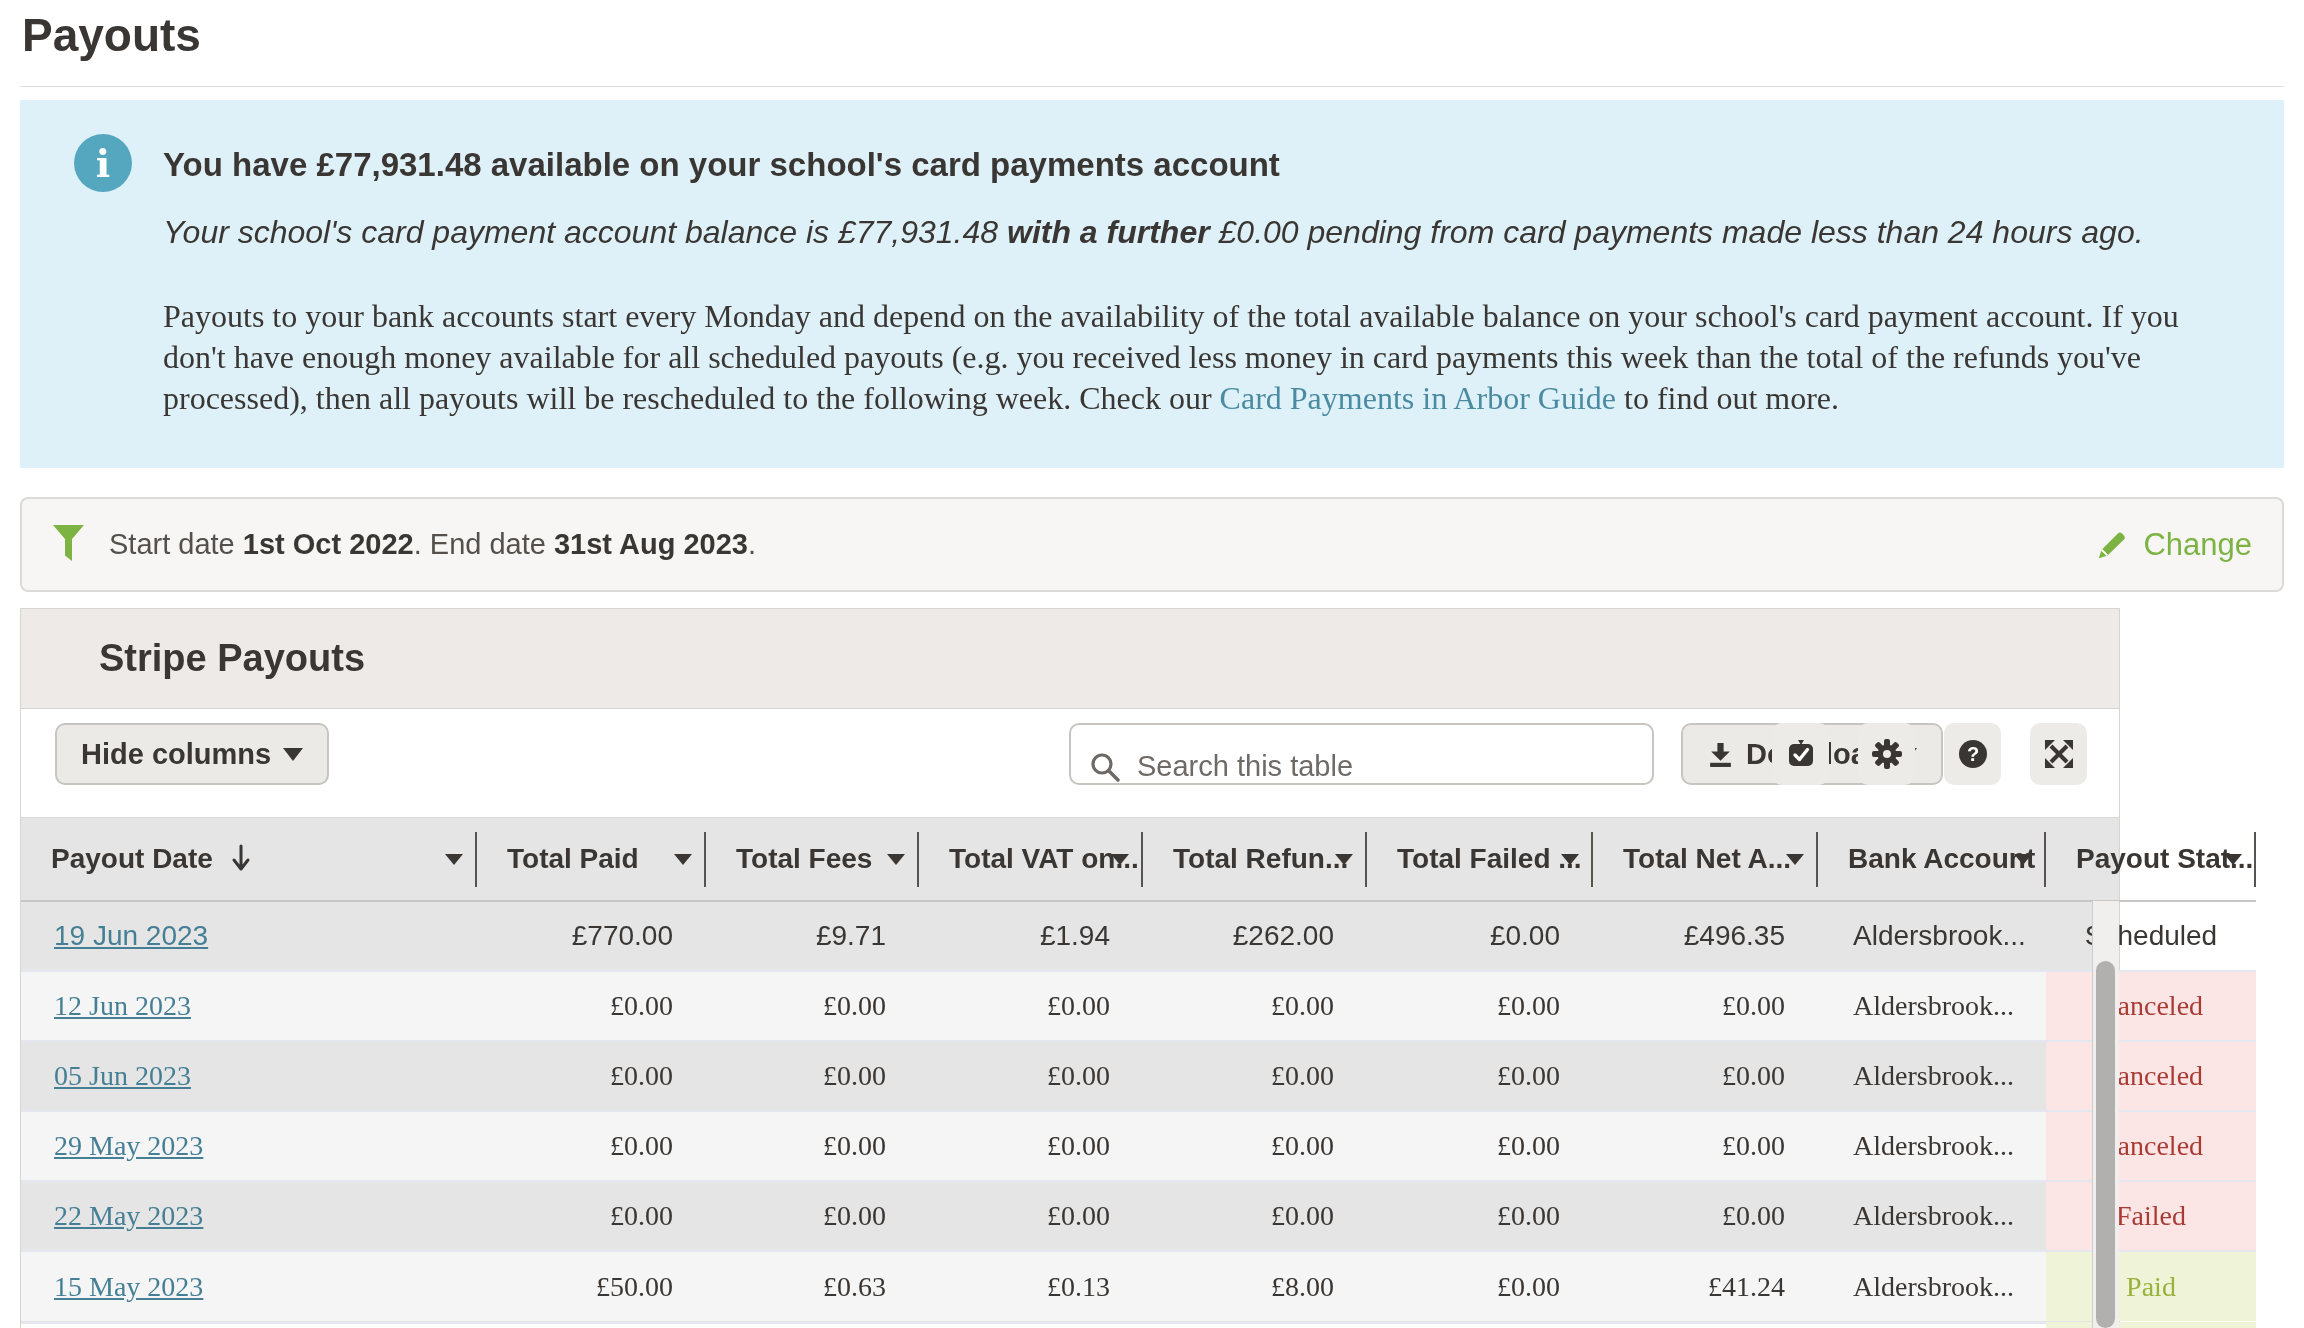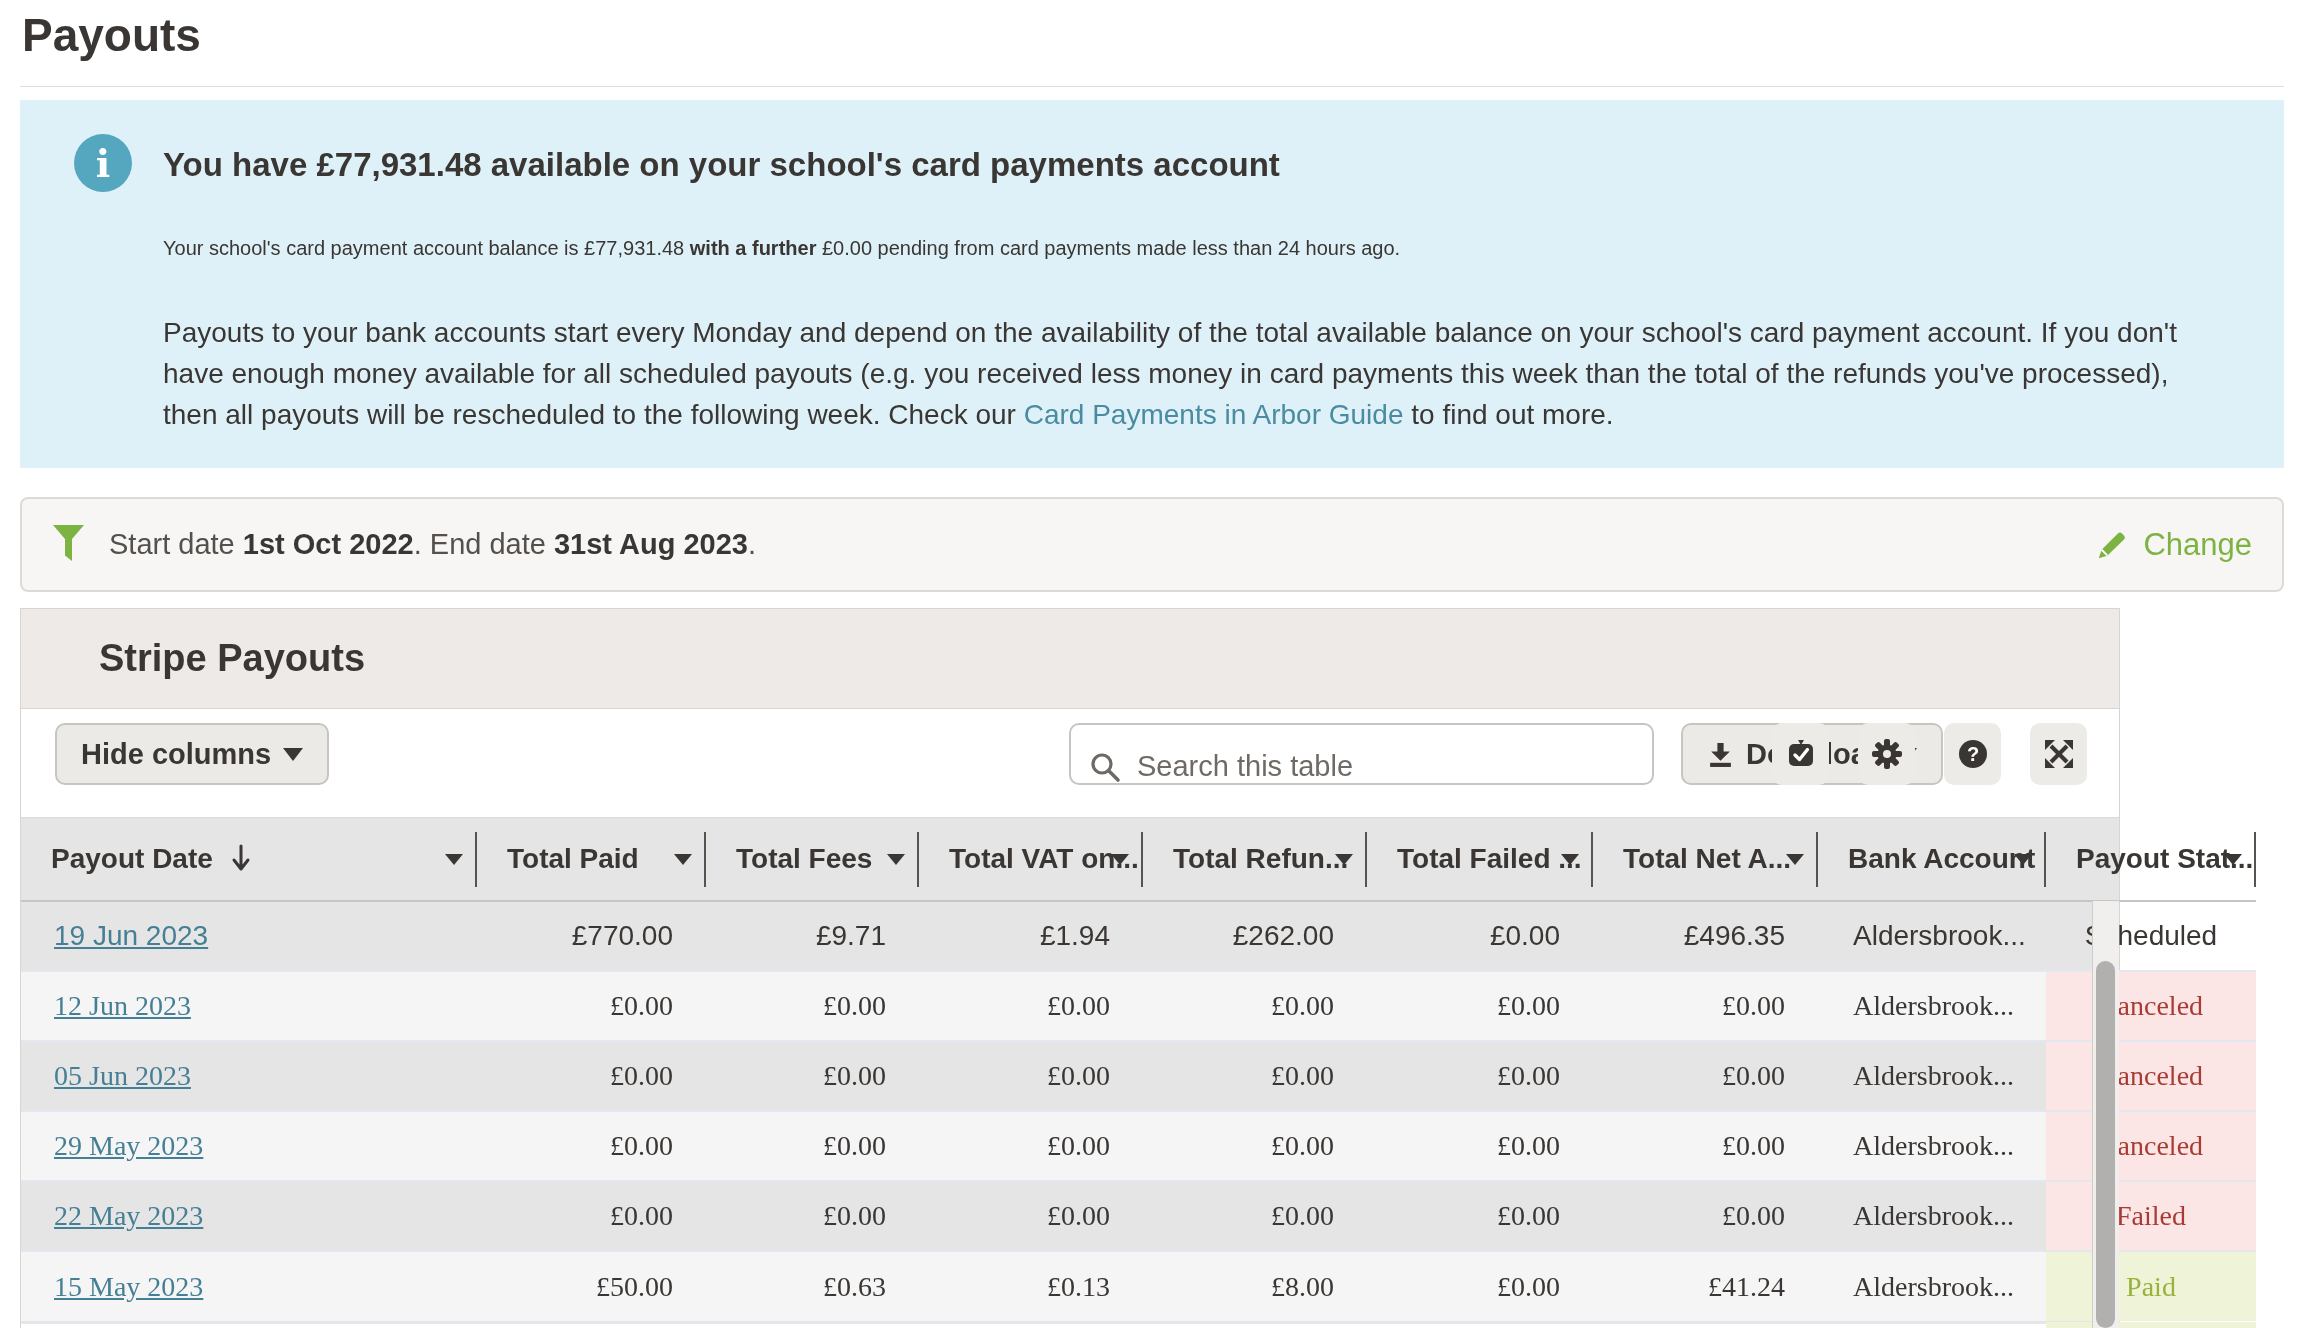--- a/index.html
+++ b/index.html
@@ -16,22 +16,22 @@
 
   
   .info-box { position:absolute; left:20px; top:100px; width:2264px; height:368px; background:#def1f8; }
   .info-icon {
     position:absolute; left:54px; top:34px; width:58px; height:58px; border-radius:50%;
     background:#55a7bf; color:#ffffff; display:flex; align-items:center; justify-content:center;
     font-family:"DejaVu Serif",serif; font-weight:700; font-size:38px;
   }
   .info-content { position:absolute; left:143px; top:46px; right:90px; }
   .info-heading { font-size:33px; font-weight:700; color:#3a3633; }
-  .info-para1 { margin-top:44px; font-size:20px; line-height:40px; }
-  .info-para2 { margin-top:44px; font-size:28px; line-height:41px; max-width:2060px; }
+  .info-para1 { margin-top:28px; font-size:32px; line-height:40px;font-style:italic; }
+  .info-para2 { margin-top:44px; font-size:32px; line-height:41px; max-width:2060px;font-family:Liberation Serif, serif; }
   .info-link { color:#4a8ba1; text-decoration:none; }
 
   
   .filter-bar {
     position:absolute; left:20px; top:497px; width:2264px; height:95px;
     background:#f7f6f4; border:2px solid #dcdad7; border-radius:8px;
     display:flex; align-items:center; padding:0 30px;
   }
   .funnel-icon { margin-right:24px; flex:0 0 auto; }
   .filter-text { font-size:29px; color:#55504c; }

